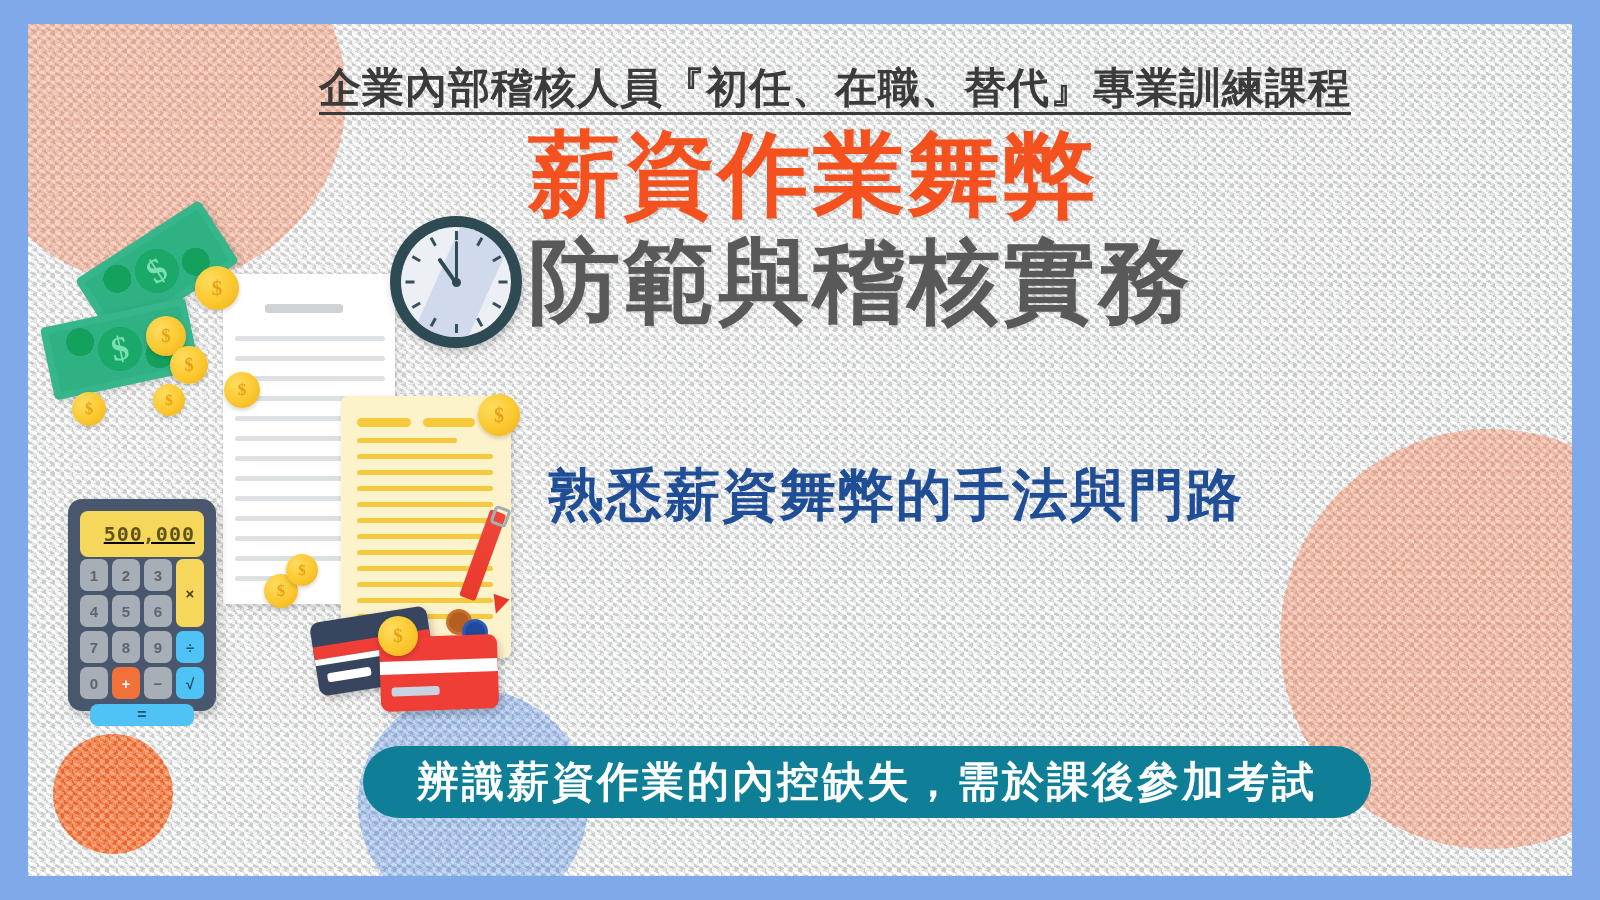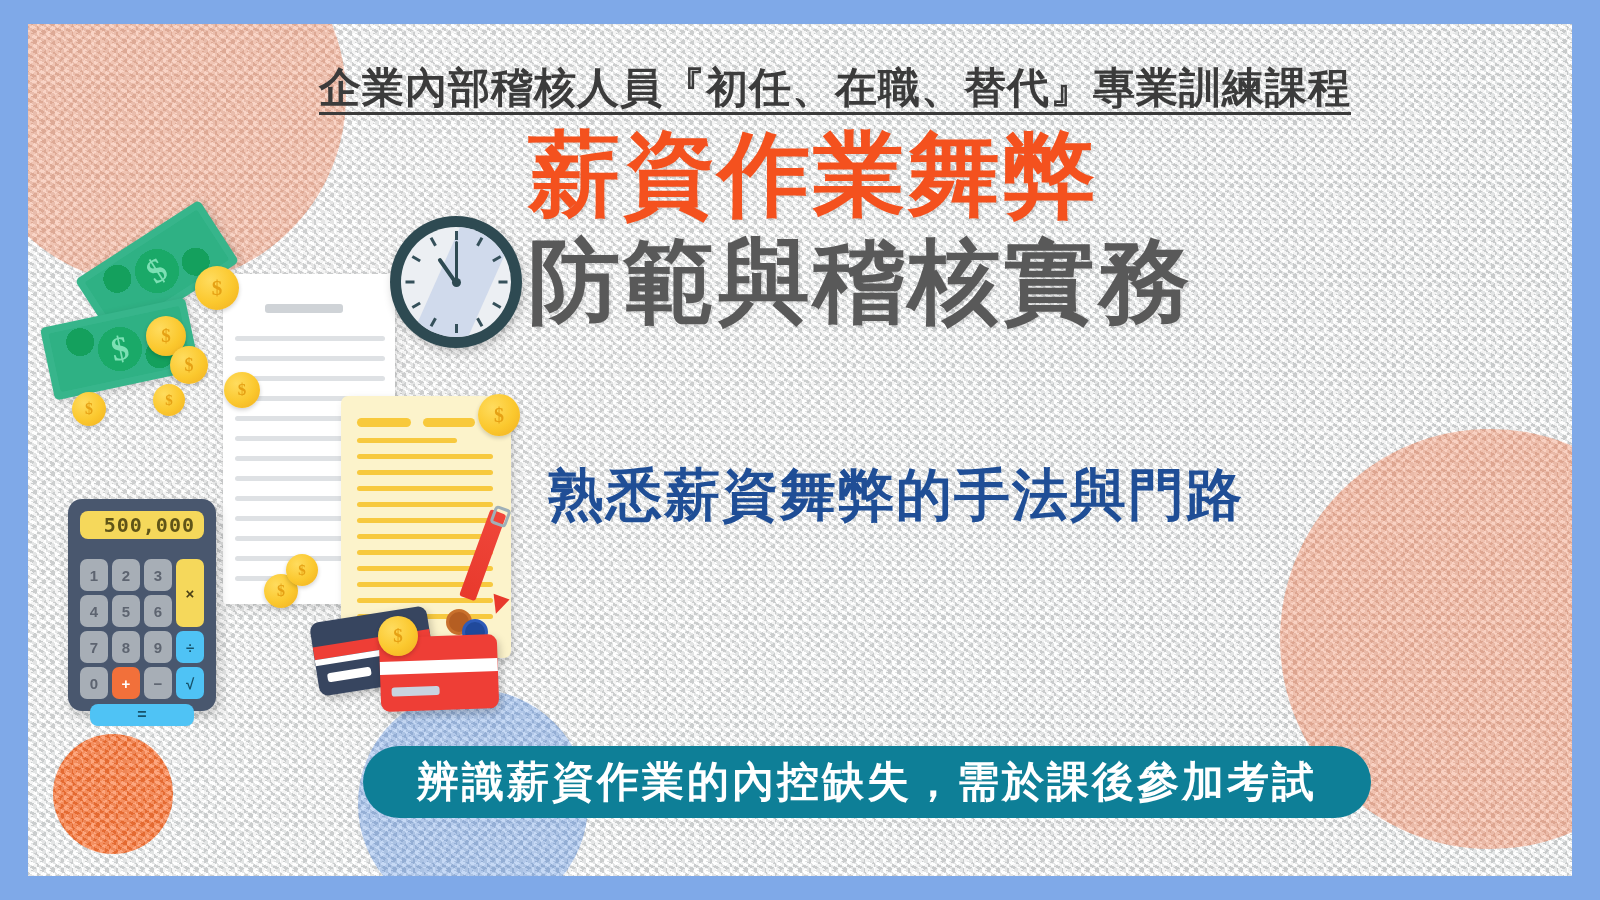--- a/index.html
+++ b/index.html
@@ -255,26 +255,27 @@
   #calculator {
     position: absolute;
     left: 10px; top: 275px;
     width: 148px; height: 212px;
     background: #49576E;
     border-radius: 14px;
     box-shadow: 3px 5px 12px rgba(0,0,0,.20);
   }
   #calc-screen {
     position: absolute;
-    left: 12px; top: 12px; width: 124px; height: 28px;
+    left: 12px; top: 12px; width: 124px; height: 46px;
     background: #F5D85B;
     border-radius: 8px;
     display: flex; align-items: center; justify-content: flex-end;
     padding-right: 9px;
     box-sizing: border-box;
+    text-decoration: underline;
   }
   #calc-screen-value {
     color: #5F5418;
     font-size: 20px;
     font-weight: 700;
     letter-spacing: 1px;
     font-family: "DejaVu Sans Mono", monospace;
   }
   #calc-keys {
     position: absolute;

